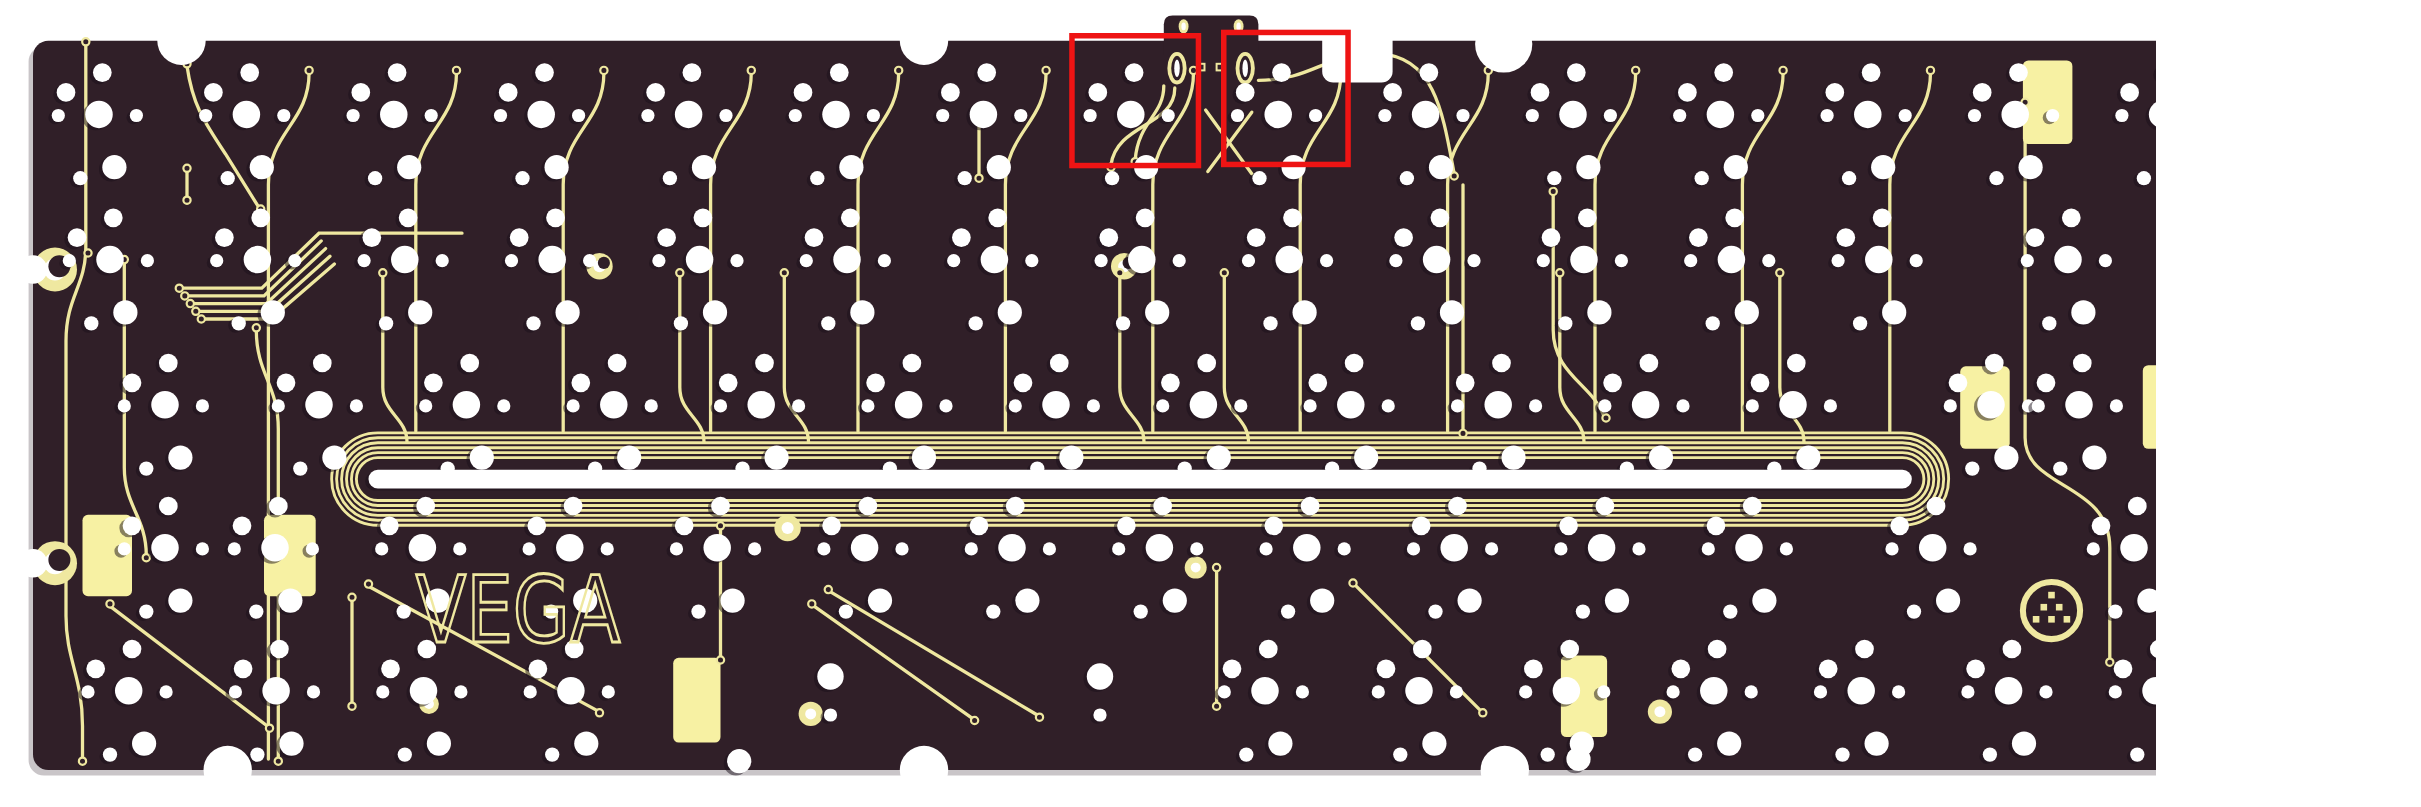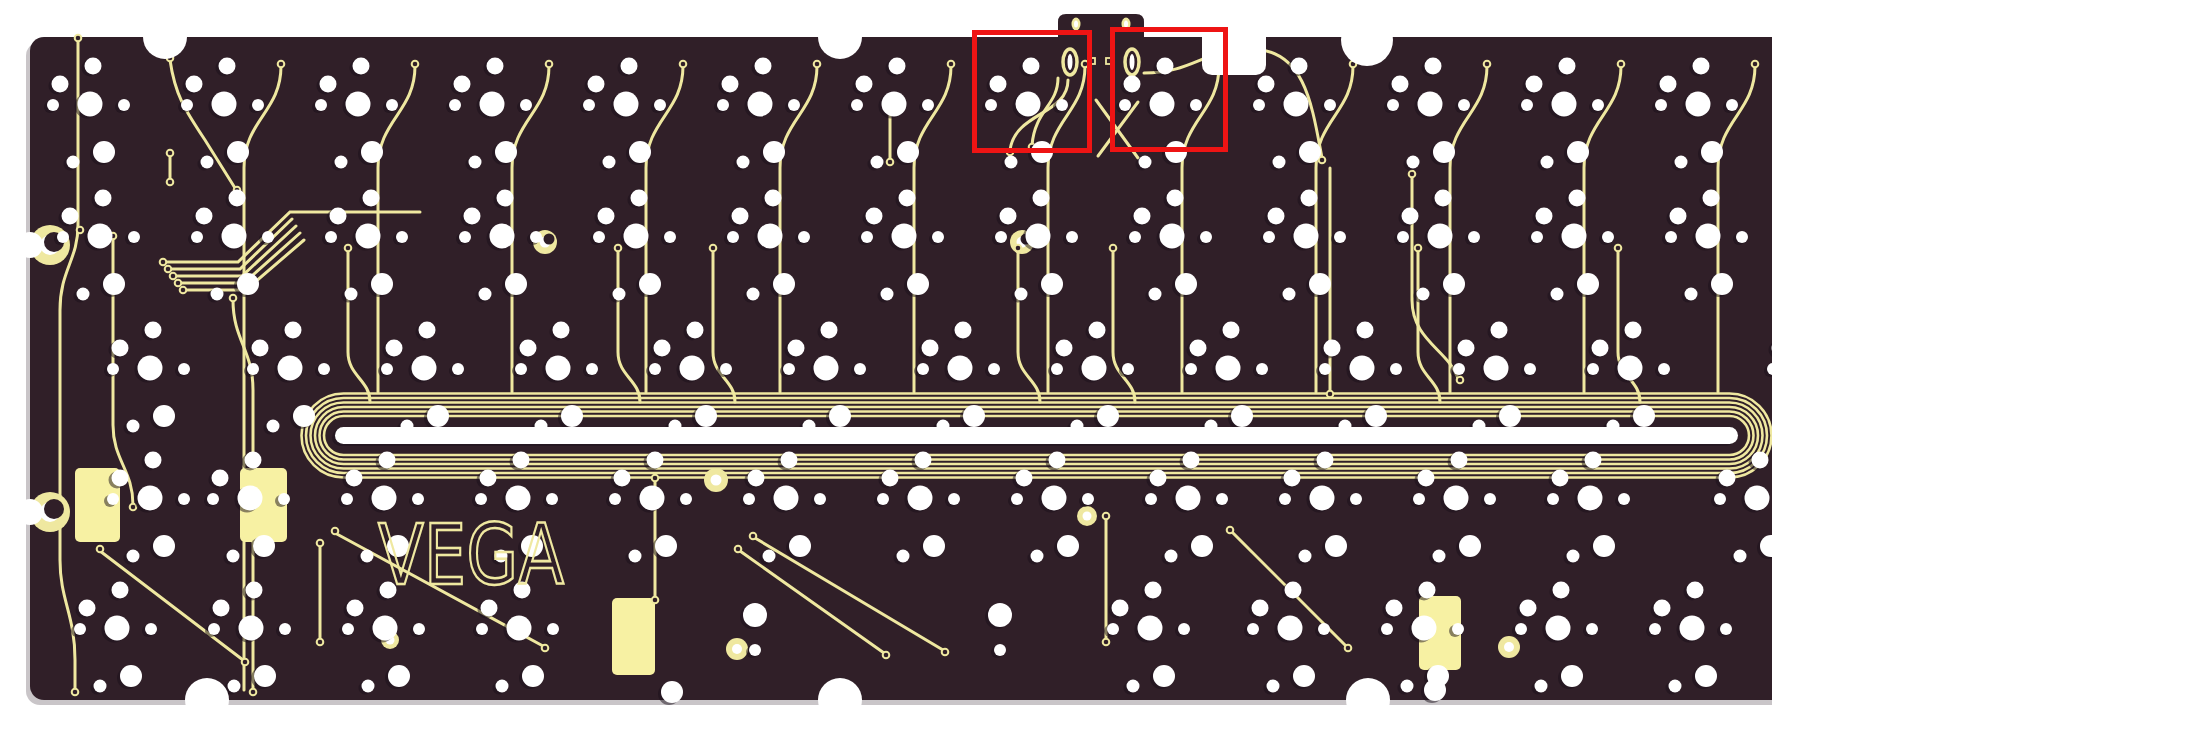--- a/index.html
+++ b/index.html
@@ -1,17 +1,17 @@
 <!DOCTYPE html>
 <html><head>
 <meta charset="utf-8">
 <style>
   html,body{margin:0;padding:0;background:#ffffff;}
   body{width:2201px;height:734px;font-family:"DejaVu Sans","Liberation Sans",sans-serif;}
-  .stage{position:relative;width:1772px;height:734px;overflow:hidden;background:#fff;}
+  .stage{position:relative;width:1960px;height:734px;overflow:hidden;background:#fff;}
   svg.pcb{position:absolute;left:0;top:0;width:2201px;height:734px;}
   .hbox{position:absolute;box-sizing:border-box;border-style:solid;background:transparent;}
   text.silk{font-family:"DejaVu Sans","Liberation Sans",sans-serif;font-weight:400;}
 </style>
 </head>
 <body>
 
 <div class="stage">
   <svg class="pcb" viewBox="0 0 2201 734">
     <g id="gen">

